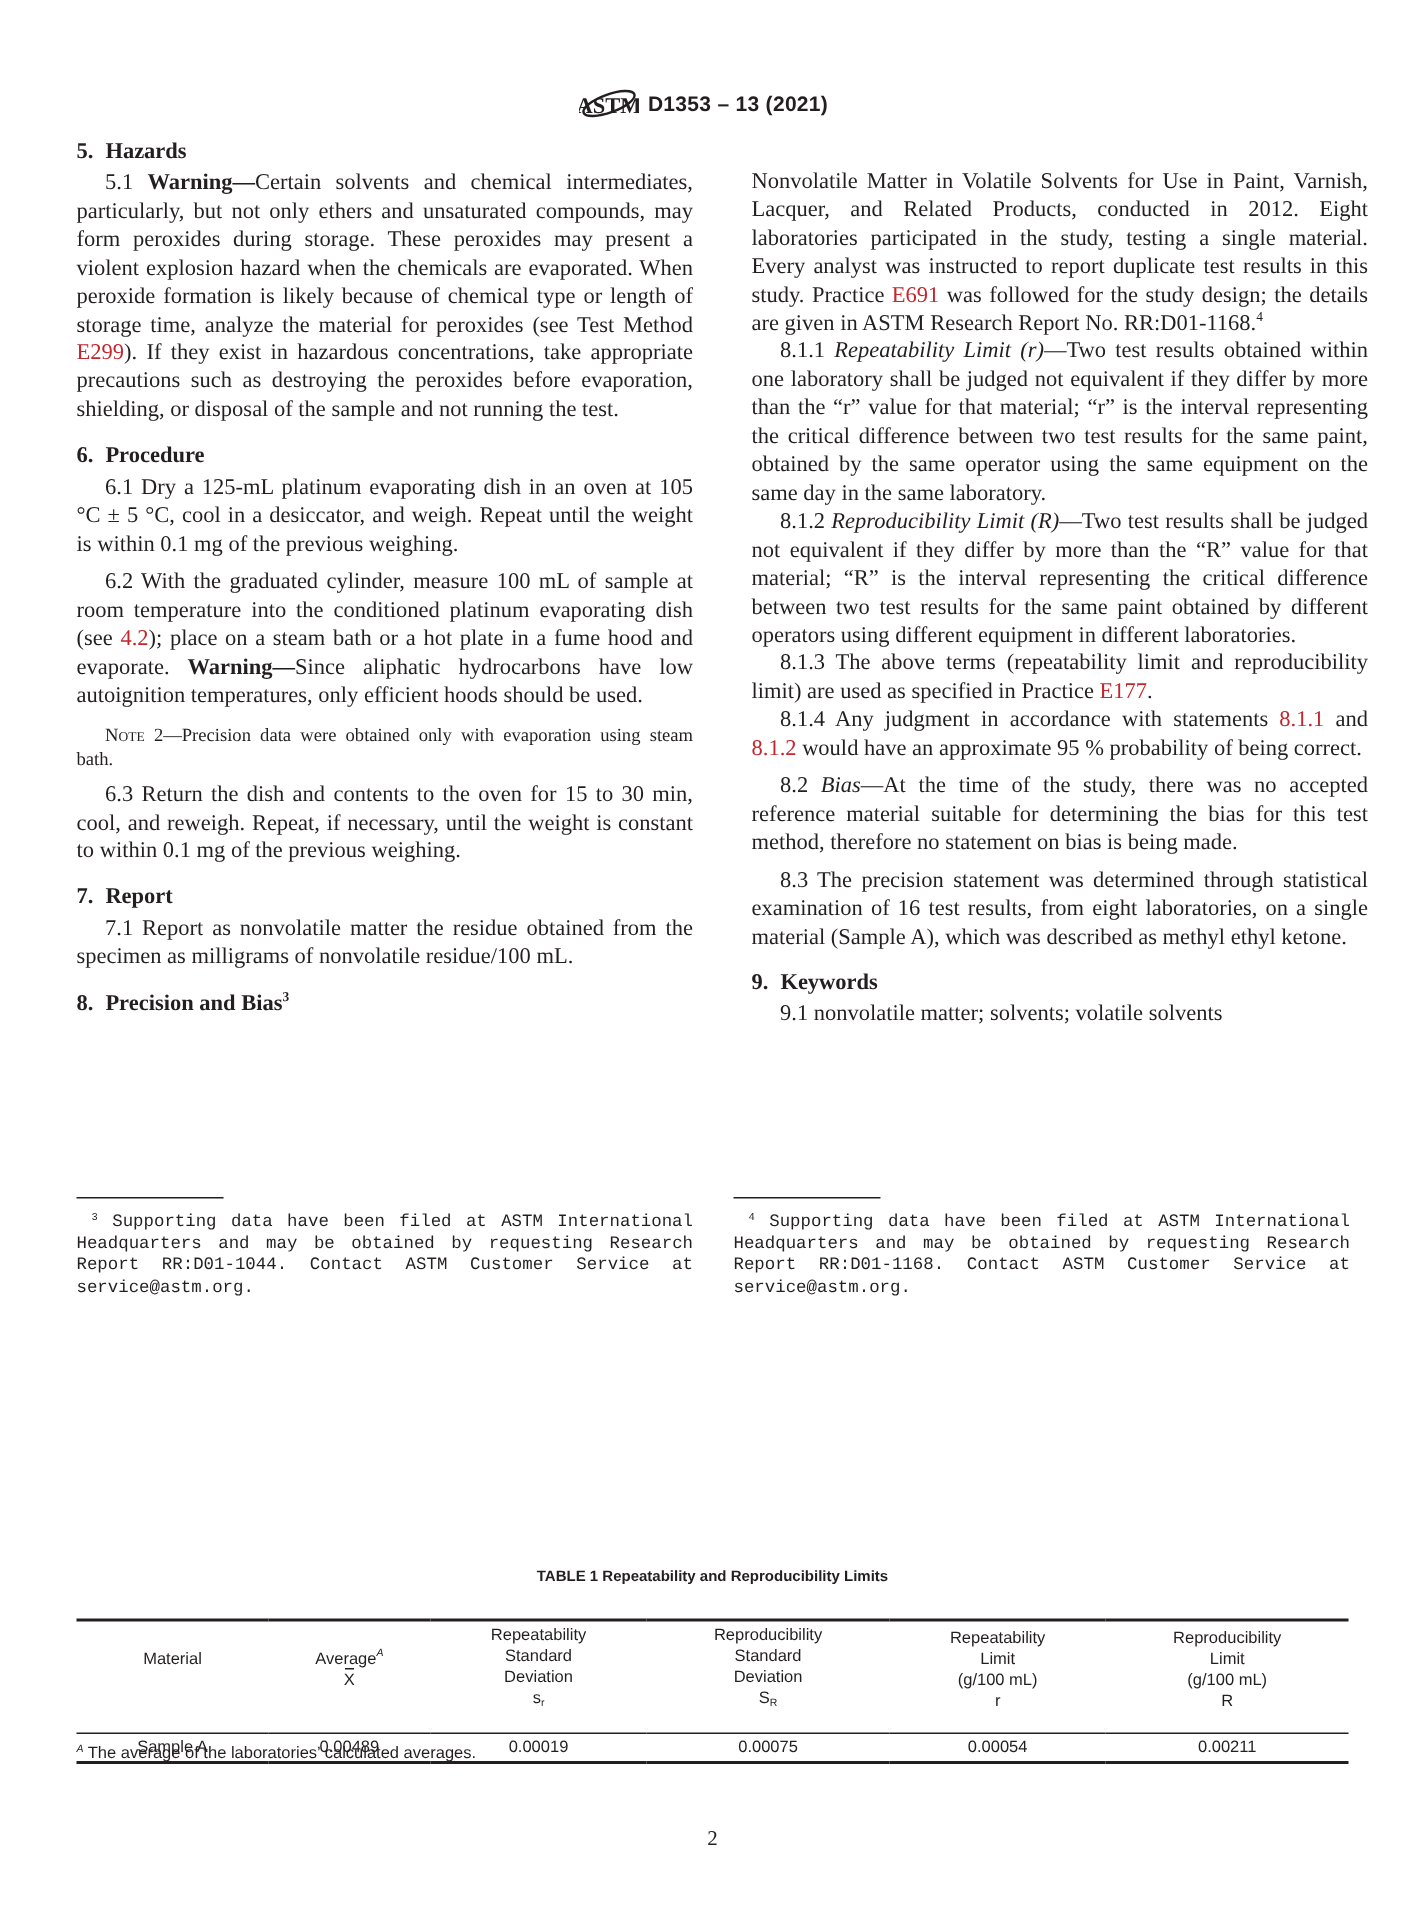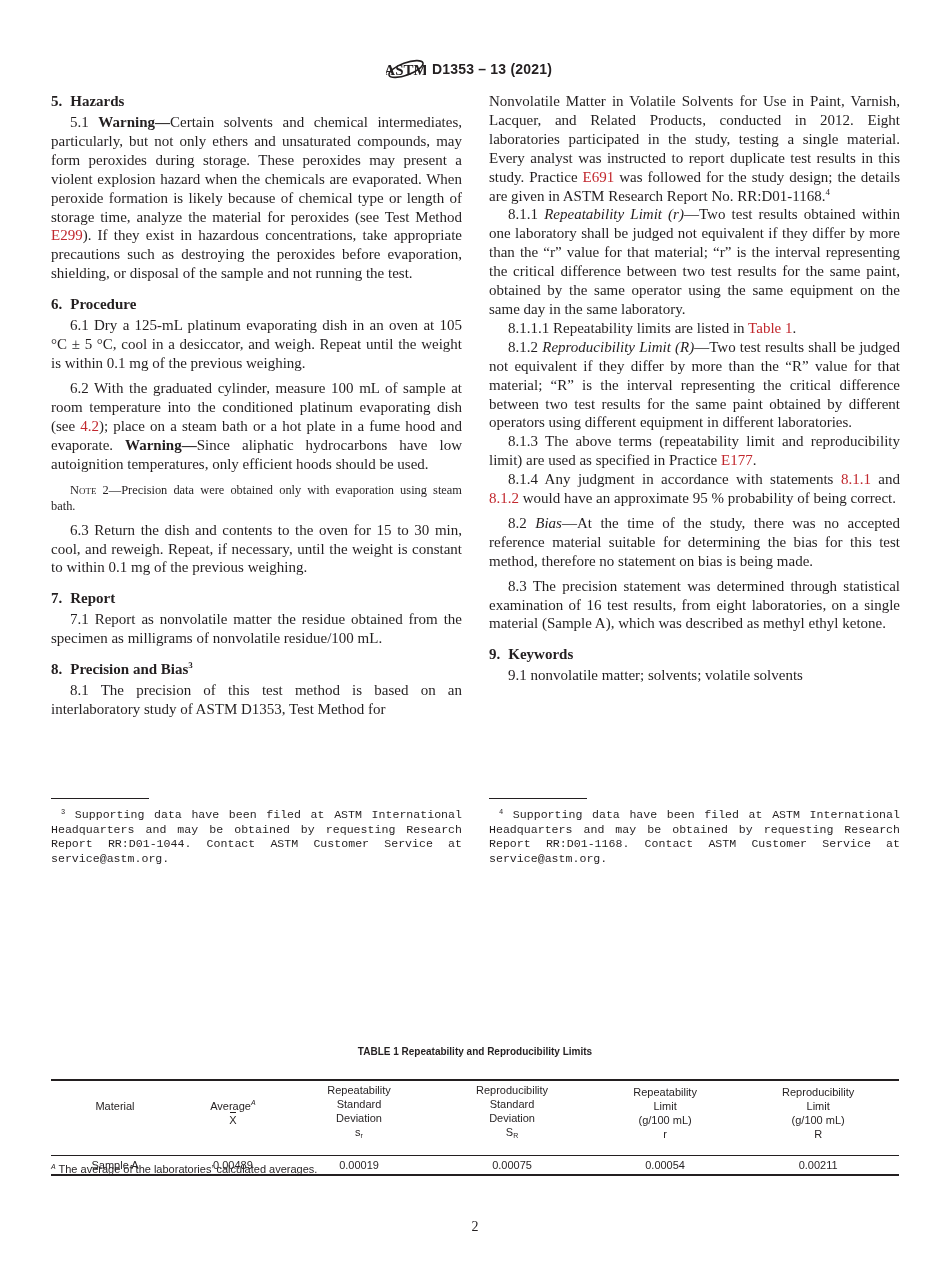--- a/index.html
+++ b/index.html
@@ -7,21 +7,21 @@
     .link { color: #c1272d; }
 
     
     .page-header { position: absolute; top: 54px; left: 0; width: 938px; display: flex; justify-content: center; align-items: center; gap: 6px; }
     .logo { width: 40px; height: 30px; display: inline-block; }
     .doc-id { font-family: "Liberation Sans", sans-serif; font-weight: bold; font-size: 14px; letter-spacing: 0.2px; }
 
     
     .col { position: absolute; top: 92px; width: 411px; font-family: "Liberation Serif", serif; font-size: 15px; line-height: 18.9px; text-align: justify; }
     .col-left { left: 51px; }
-    .col-right { left: 489px; }
+    .col-right { left: 501px; margin-top: 20px; }
     .col p { margin: 0; text-indent: 19px; }
     .col p.noindent { text-indent: 0; }
     .col h2 { font-size: 15px; font-weight: bold; margin: 0 0 2px 0; line-height: 19px; }
     .col h2 .num { margin-right: 8px; }
     .col h2 sup, .col p sup { font-size: 9px; line-height: 0; vertical-align: 6px; }
     .gap-s { height: 6px; }
     .gap-m { height: 10px; }
     .gap-l { height: 12px; }
     .note { font-size: 12.4px; line-height: 15.6px; text-indent: 19px; }
     .note .note-label { font-variant: small-caps; }
@@ -75,30 +75,28 @@
   <p class="note"><span class="note-label">Note</span><span> 2—Precision data were obtained only with evaporation using steam bath.</span></p>
   <div class="gap-s"></div>
   <p>6.3  Return the dish and contents to the oven for 15 to 30 min, cool, and reweigh. Repeat, if necessary, until the weight is constant to within 0.1 mg of the previous weighing.</p>
   <div class="gap-l"></div>
 
   <h2><span class="num">7.</span><span>Report</span></h2>
   <p>7.1  Report as nonvolatile matter the residue obtained from the specimen as milligrams of nonvolatile residue/100 mL.</p>
   <div class="gap-l"></div>
 
   <h2><span class="num">8.</span><span>Precision and Bias</span><sup>3</sup></h2>
-  <p>8.1  The precision of this test method is based on an interlaboratory study of ASTM D1353, Test Method for</p>
 </div>
 
 <div class="fn-rule" style="top: 798px; left: 51px;"></div>
 <div class="footnote" style="top: 808px; left: 51px;"><sup>3</sup><span> Supporting data have been filed at ASTM International Headquarters and may be obtained by requesting Research Report RR:D01-1044. Contact ASTM Customer Service at service@astm.org.</span></div>
 
 <div class="col col-right">
   <p class="noindent"><span>Nonvolatile Matter in Volatile Solvents for Use in Paint, Varnish, Lacquer, and Related Products, conducted in 2012. Eight laboratories participated in the study, testing a single material. Every analyst was instructed to report duplicate test results in this study. Practice </span><span class="link">E691</span><span> was followed for the study design; the details are given in ASTM Research Report No. RR:D01-1168.</span><sup>4</sup></p>
   <p><span>8.1.1 </span><span class="it">Repeatability Limit (r)</span><span>—Two test results obtained within one laboratory shall be judged not equivalent if they differ by more than the “r” value for that material; “r” is the interval representing the critical difference between two test results for the same paint, obtained by the same operator using the same equipment on the same day in the same laboratory.</span></p>
-  <p><span>8.1.1.1  Repeatability limits are listed in </span><span class="link">Table 1</span><span>.</span></p>
   <p><span>8.1.2 </span><span class="it">Reproducibility Limit (R)</span><span>—Two test results shall be judged not equivalent if they differ by more than the “R” value for that material; “R” is the interval representing the critical difference between two test results for the same paint obtained by different operators using different equipment in different laboratories.</span></p>
   <p><span>8.1.3  The above terms (repeatability limit and reproducibility limit) are used as specified in Practice </span><span class="link">E177</span><span>.</span></p>
   <p><span>8.1.4  Any judgment in accordance with statements </span><span class="link">8.1.1</span><span> and </span><span class="link">8.1.2</span><span> would have an approximate 95 % probability of being correct.</span></p>
   <div class="gap-s"></div>
   <p><span>8.2 </span><span class="it">Bias</span><span>—At the time of the study, there was no accepted reference material suitable for determining the bias for this test method, therefore no statement on bias is being made.</span></p>
   <div class="gap-s"></div>
   <p>8.3  The precision statement was determined through statistical examination of 16 test results, from eight laboratories, on a single material (Sample A), which was described as methyl ethyl ketone.</p>
   <div class="gap-l"></div>
   <h2><span class="num">9.</span><span>Keywords</span></h2>
   <p>9.1  nonvolatile matter; solvents; volatile solvents</p>

